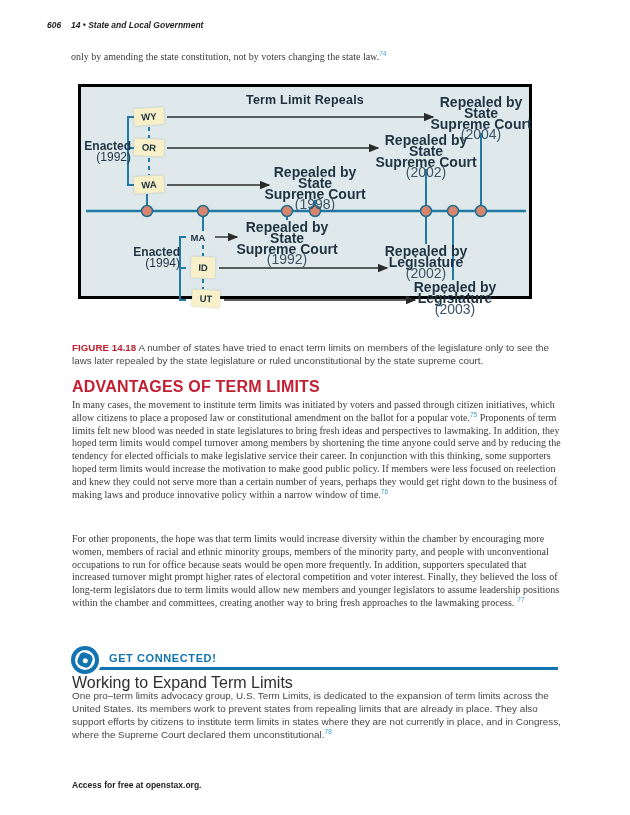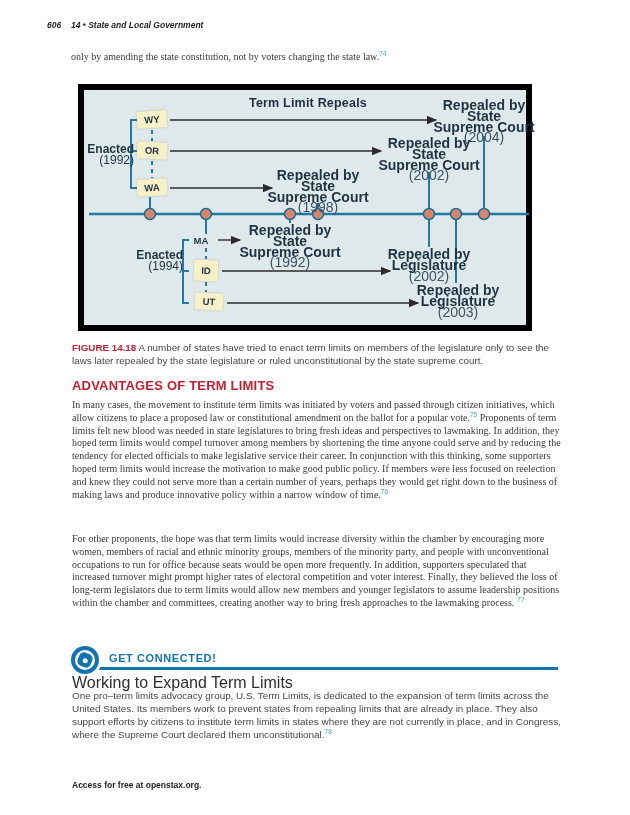--- a/index.html
+++ b/index.html
@@ -14,40 +14,40 @@
   .running-head { top:20px; font-size:8.5px; font-weight:bold; color:#222;font-style:italic; }
   .footer { left:72px; top:780px; font-size:8.5px; font-weight:bold; color:#222; }
 
   
   .serif { font-family:"Liberation Serif", serif; font-size:10px; line-height:12.8px; color:#3a3a3a; text-align:left; }
   sup.fn { font-family:"Liberation Sans", sans-serif; font-size:6.5px; color:#3ea0d5; vertical-align:super; line-height:0; }
   sup.fn.spaced { margin-left:3px; }
 
   
   .figure {
-    left:78px; top:84px; width:454px; height:247px;
-    background:#dfe9ec; border:6px solid #000000;
+    left:78px; top:84px; width:454px; height:215px;
+    background:#dfe9ec; border:3px solid #000000;
   }
   .fig-title { left:0; top:6px; width:448px; text-align:center; font-size:12.5px; font-weight:bold; color:#1d2e3e; letter-spacing:0.2px; }
   .fig-label { font-size:14px; font-weight:bold; color:#1f3342; line-height:10.8px; text-align:center; }
   .fig-label .yr { font-weight:normal; color:#3d5264; }
   .enacted { font-size:12px; color:#1f3342; text-align:right; line-height:11px; }
   .enacted .en { font-weight:bold; }
   .chip {
     position:absolute; background:#f8f0c8; color:#1f3342; font-size:9.5px; font-weight:bold;
     text-align:center; padding:3px 0; box-shadow:0 0 2px rgba(90,90,60,0.35);
   }
   .state-plain { font-size:9.5px; font-weight:bold; color:#1f3342; text-align:center; }
 
   
   .caption { left:72px; top:341px; width:492px; font-size:9.8px; line-height:13.4px; color:#474747; }
   .caption .figlab { color:#c22032; font-weight:bold; }
 
   
-  .section-heading { left:72px; top:378px; font-size:13px; font-weight:bold; color:#c22032; letter-spacing:0.2px; }
+  .section-heading { left:72px; top:378px; font-size:16px; font-weight:bold; color:#c22032; letter-spacing:0.2px; }
   .para1 { left:72px; top:399px; width:492px; }
   .para2 { left:72px; top:533px; width:492px; }
 
   
   .gc-rule { left:72px; top:667px; width:486px; height:2.5px; background:#1173b0; }
   .gc-icon { left:71px; top:646px; width:28px; height:28px; border-radius:50%; background:#1173b0;
              display:flex; align-items:center; justify-content:center; box-shadow:0 0 0 3px #ffffff; }
   .gc-icon .ring { width:20px; height:20px; border-radius:50%; background:#ffffff; display:flex; align-items:center; justify-content:center; }
   .gc-icon .hub { width:14px; height:14px; border-radius:35%; background:#1173b0; transform:rotate(22deg); display:flex; align-items:center; justify-content:center; }
   .gc-icon .dot { width:5px; height:5px; border-radius:50%; background:#ffffff; transform:rotate(-22deg); }

